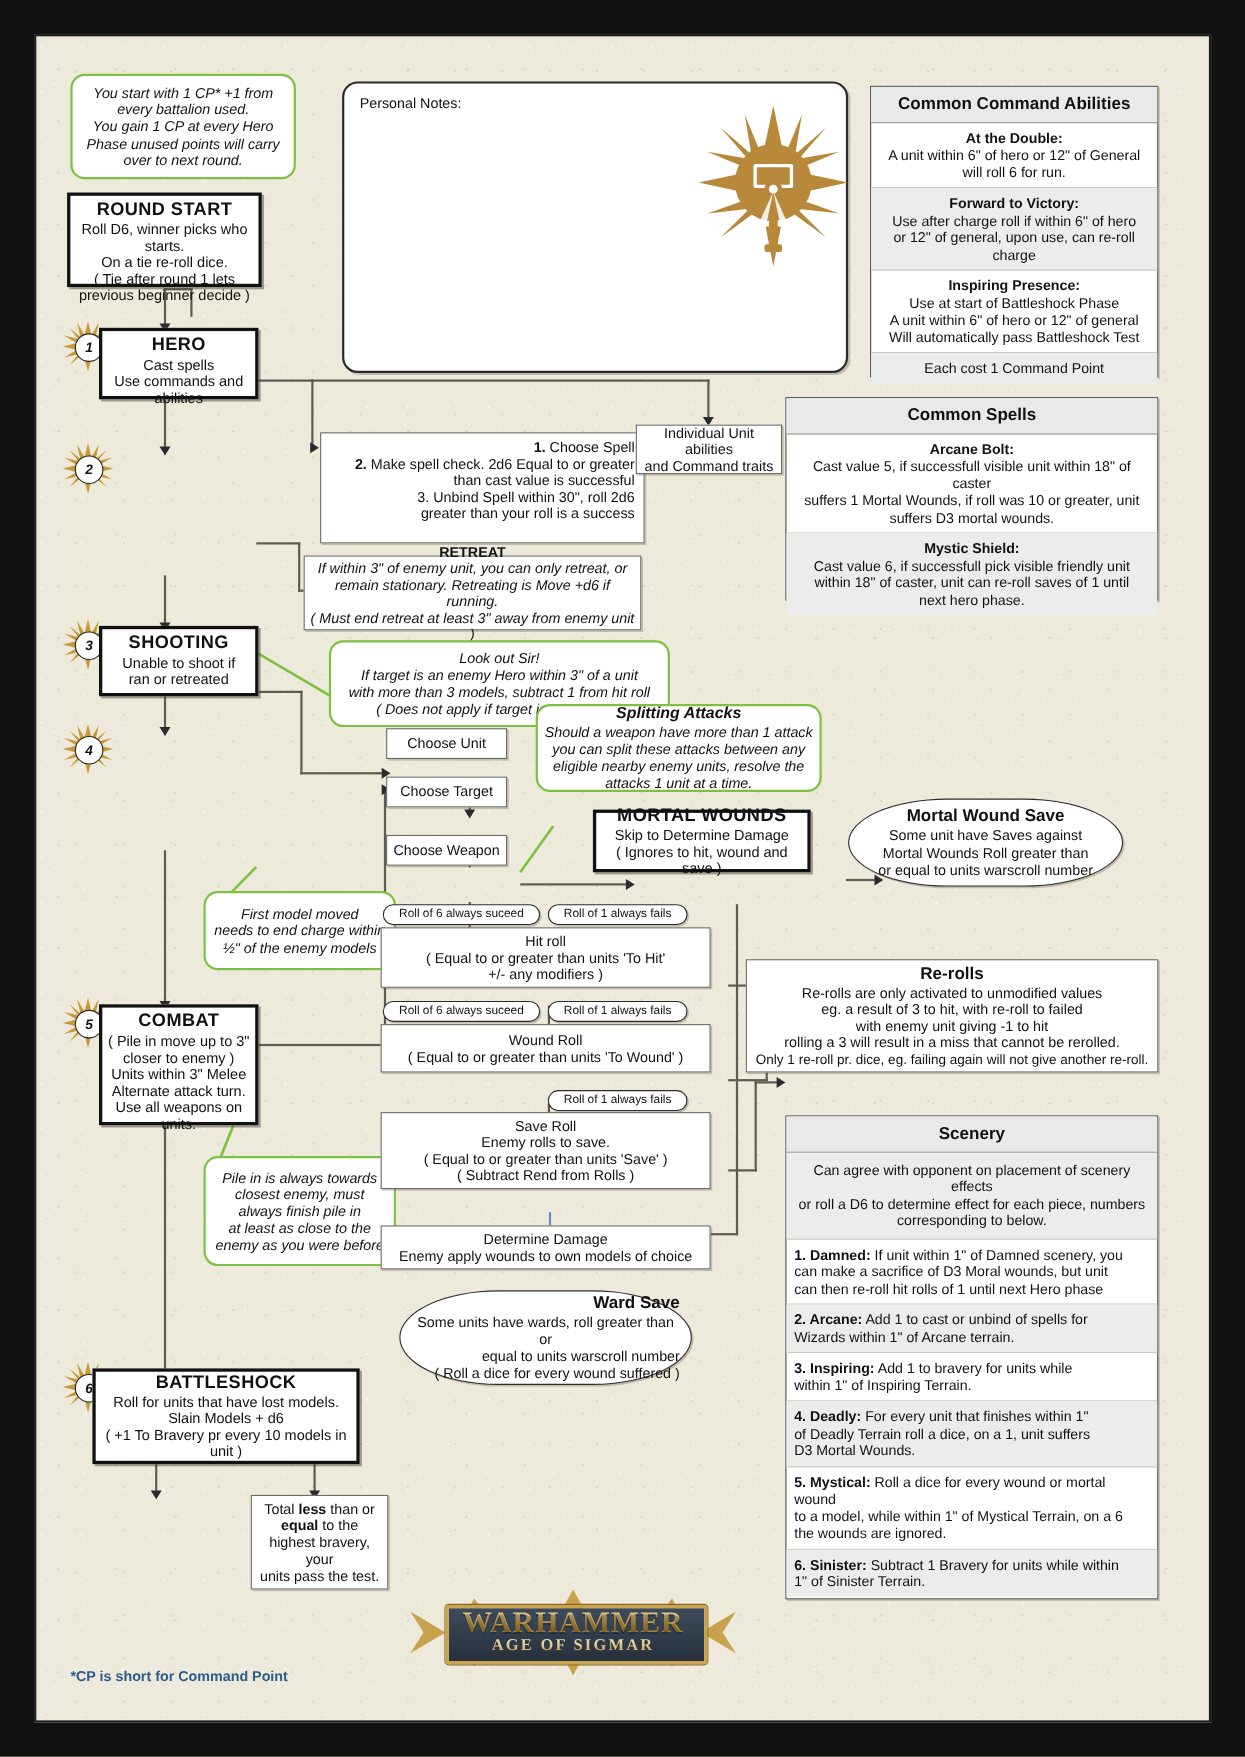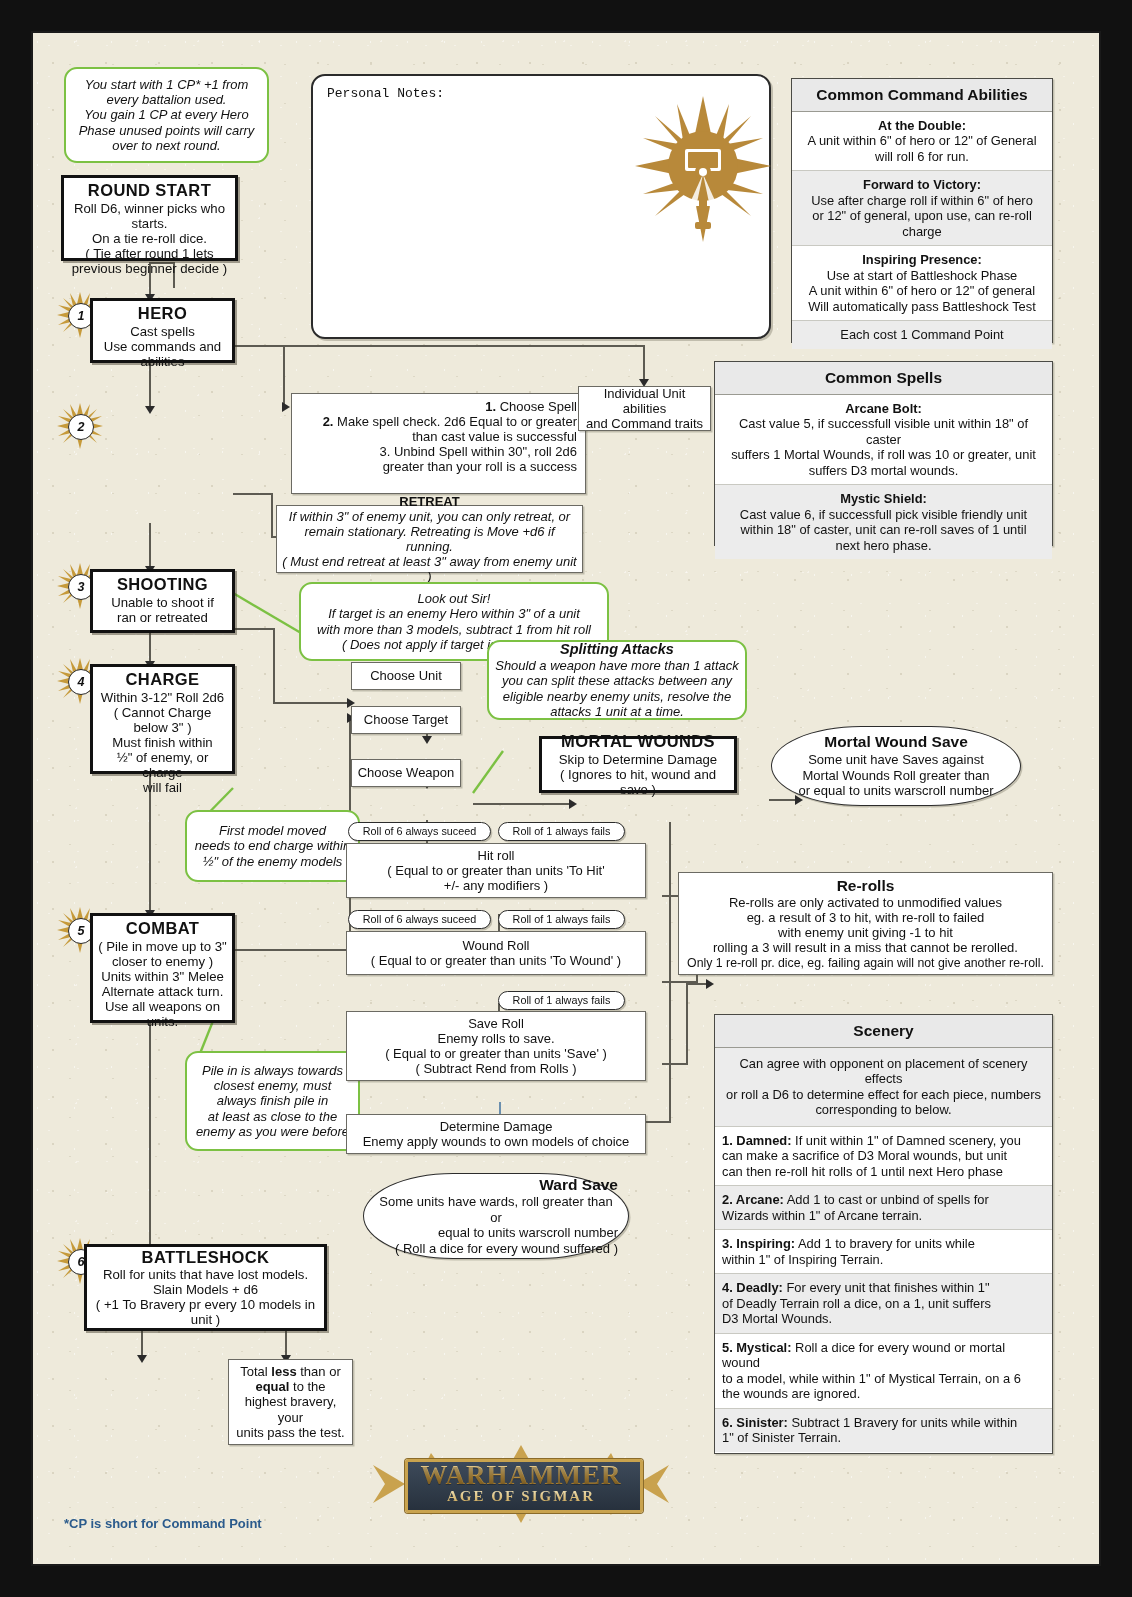--- a/index.html
+++ b/index.html
@@ -81,21 +81,21 @@
     font-style:italic;font-weight:bold;font-size:12.5px;color:#111;}
 
   
   .ln{position:absolute;background:#5d5b52;}
   .arw{position:absolute;width:0;height:0;}
   .arw-d{border-left:5px solid transparent;border-right:5px solid transparent;border-top:8px solid #2b2b2b;}
   .arw-r{border-top:5px solid transparent;border-bottom:5px solid transparent;border-left:8px solid #2b2b2b;}
 
   .notes{background:#fff;border:2px solid #2b2b2b;border-radius:14px;
          box-shadow:2px 2px 0 rgba(90,85,65,.3);}
-  .notes .lbl{position:absolute;left:14px;top:10px;font-size:13px;color:#111;font-family:Liberation Mono, monospace;}
+  .notes .lbl{position:absolute;left:14px;top:10px;font-size:13px;color:#111;}
 
   .footnote{color:#2b5b8c;font-size:13px;font-weight:bold;}
 
   
   .logo{position:absolute;}
   .logo .bar{
     position:absolute;left:34px;top:26px;width:232px;height:48px;
     background:linear-gradient(#3d4a5a,#27313d);
     border:3px solid #c9a34e;border-radius:3px;
     box-shadow:0 0 0 1px #8a6b2a;
@@ -432,28 +432,20 @@
         <polygon points="13,1 20,13 16,14"></polygon>
           <polygon points="33,1 26,13 30,14"></polygon>
         <polygon points="1,33 13,26 14,30"></polygon>
           <polygon points="45,33 33,26 32,30"></polygon>
         <polygon points="1,13 13,20 14,16"></polygon>
           <polygon points="45,13 33,20 32,16"></polygon>
       </g>
     </svg>
     <div class="circ">4</div>
   </div>
-  <div class="abs pbox" style="left:57px;top:631px;width:145px;height:110px;">
-    <div class="hd">CHARGE</div>
-    <div>Within 3-12" Roll 2d6</div>
-    <div>( Cannot Charge below 3" )</div>
-    <div>Must finish within</div>
-    <div>½" of enemy, or charge</div>
-    <div>will fail</div>
-  </div>
 
   <div class="abs gbox" style="left:152px;top:777px;width:175px;height:72px;display:flex;flex-direction:column;justify-content:center;">
     <div>First model moved</div>
     <div>needs to end charge within</div>
     <div>½" of the enemy models</div>
   </div>
 
   <div class="abs sun" style="left:24px;top:874px;">
     <svg width="46" height="46" viewBox="0 0 46 46">
       <g fill="#c69a3a">

